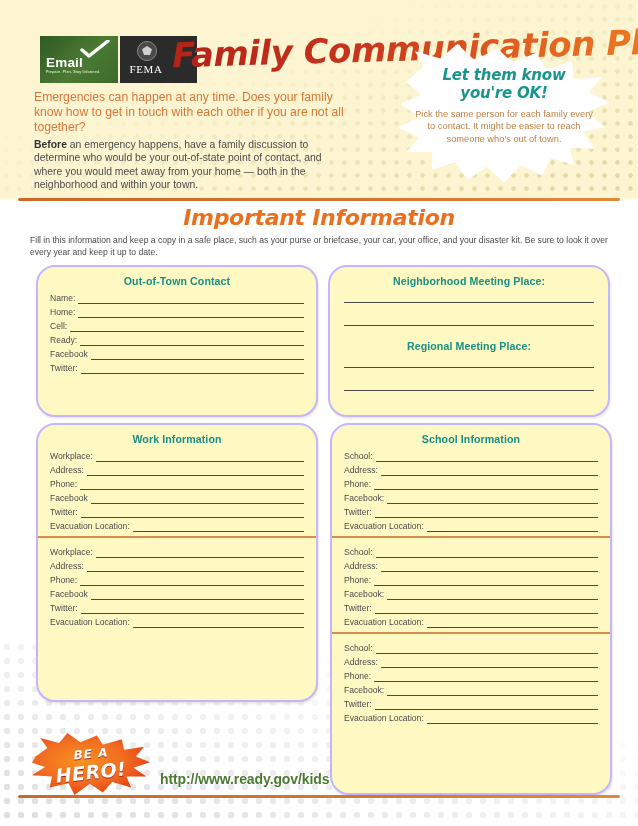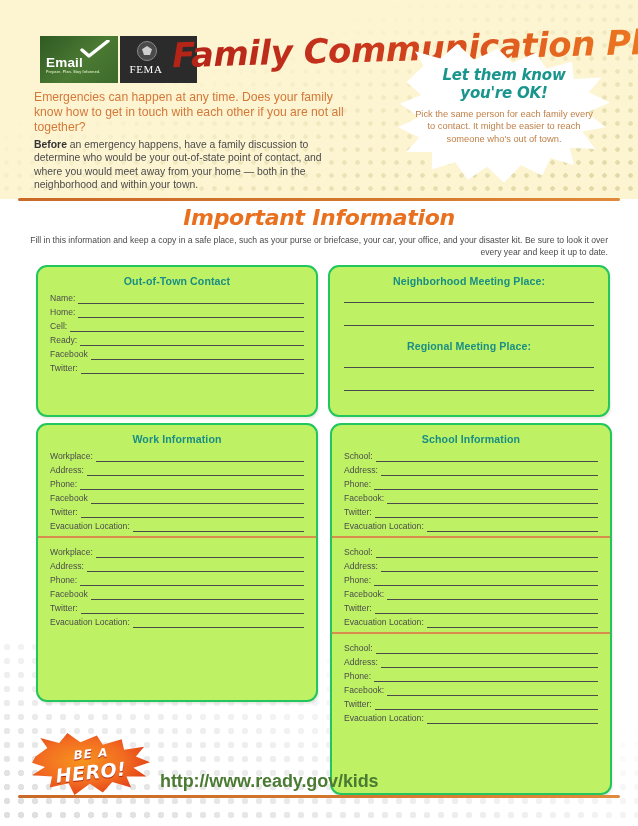--- a/index.html
+++ b/index.html
@@ -132,28 +132,28 @@
   }
 
   
   .sec-title{
     position:absolute;left:0;top:205px;width:638px;text-align:center;
     font-family:"DejaVu Sans",sans-serif;
     font-size:22px;font-weight:bold;font-style:italic;color:#e8701e;
     letter-spacing:-.3px;
   }
   .sec-sub{
-    position:absolute;left:30px;top:234px;width:578px;text-align:right;
+    position:absolute;left:30px;top:234px;width:578px;text-align:left;
     color:#4a4a4a;font-size:8.6px;line-height:12px;
   }
 
   
   .box{
     position:absolute;
-    border:2px solid #22c55e;border-radius:11px;background:#bef264;
+    border:2px solid #c4b5fd;border-radius:19px;background:#fef9c3;
     box-shadow:1px 2px 2px rgba(150,140,110,.18);
   }
   .box-title{
     text-align:center;color:#1a8e84;font-size:10.6px;font-weight:bold;
     margin-top:8px;margin-bottom:6px;letter-spacing:.1px;
   }
   .fields{padding:0 12px 0 12px;}
   .fld{
     display:flex;align-items:flex-end;
     color:#4b4b4b;font-size:8.6px;line-height:11px;
@@ -193,21 +193,21 @@
   }
   .hero .h-l2{
     position:absolute;left:0;top:28px;width:118px;text-align:center;
     font-family:"DejaVu Sans",sans-serif;
     font-size:19px;font-weight:bold;font-style:italic;color:#fff;
     letter-spacing:.5px;transform:rotate(-6deg);
     text-shadow:0 1px 0 #a8260d;
   }
   .url{
     position:absolute;left:160px;top:771px;
-    color:#4b7a33;font-size:18px;font-weight:bold;letter-spacing:-.1px;
+    color:#4b7a33;font-size:14px;font-weight:bold;letter-spacing:-.1px;
   }
 </style>
 </head>
 <body>
 
 <div class="page">
 
   <div class="bg-cream"></div>
   <div class="bg-dots-top"></div>
   <div class="bg-dots-bottom"></div>

